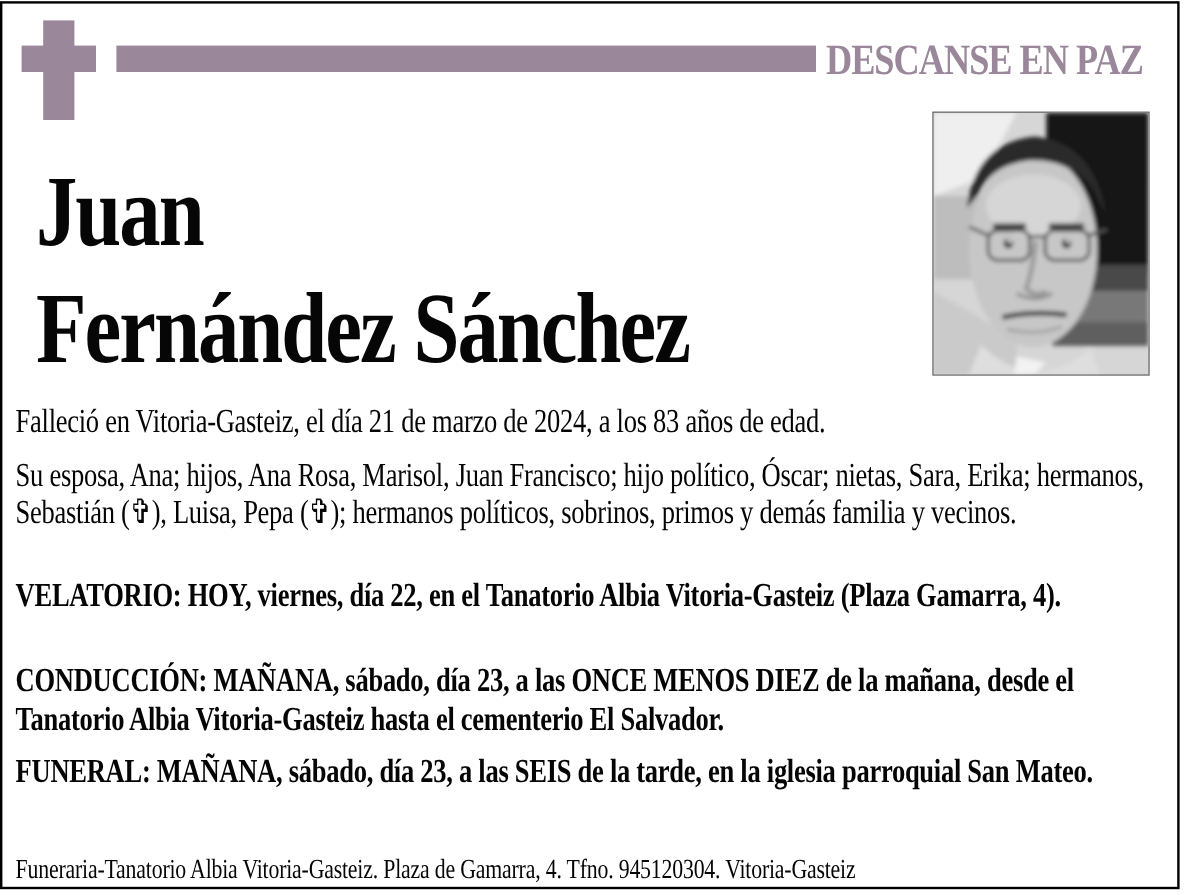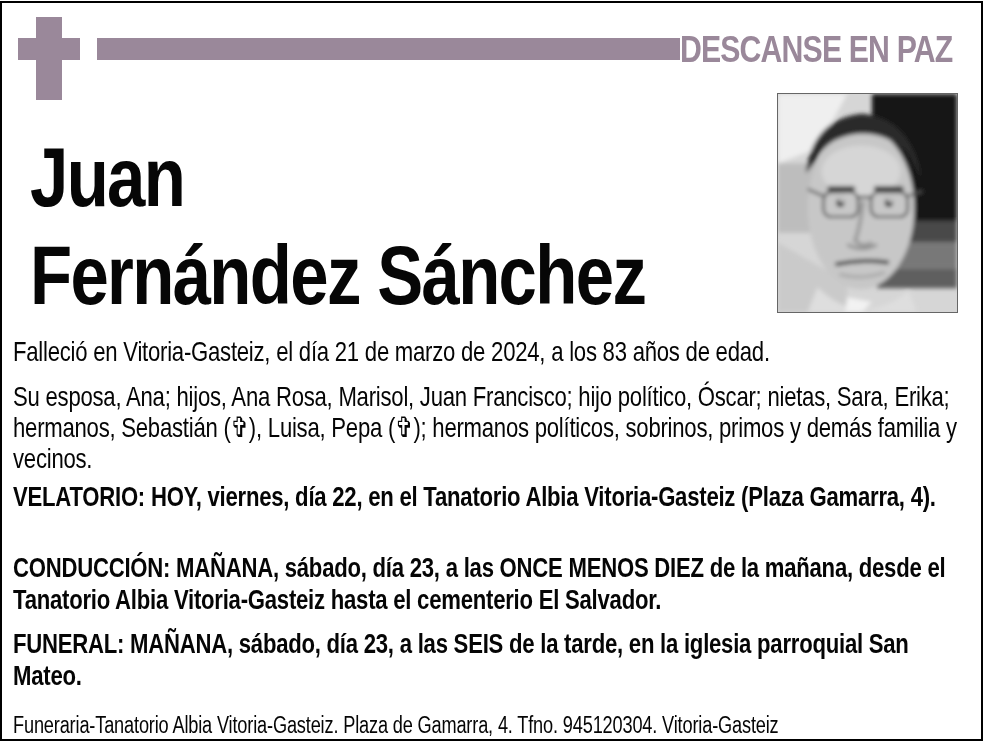--- a/index.html
+++ b/index.html
@@ -5,21 +5,21 @@
   :root{
     --accent:#9a889a;
     --ink:#0a0a0a;
   }
   *{box-sizing:border-box;}
   html,body{margin:0;padding:0;background:#ffffff;}
   .page{
     position:relative;
     width:988px;height:746px;
     background:#ffffff;
-    font-family:Liberation Sans, sans-serif;
+    font-family:Liberation Serif, serif;
     color:var(--ink);
     overflow:hidden;
   }
   .frame{
     position:absolute;left:0;top:1px;width:983px;height:740px;
     border:2px solid #000;
     pointer-events:none;
   }
   .cross{
     position:absolute;left:16px;top:14px;width:66px;height:88px;

